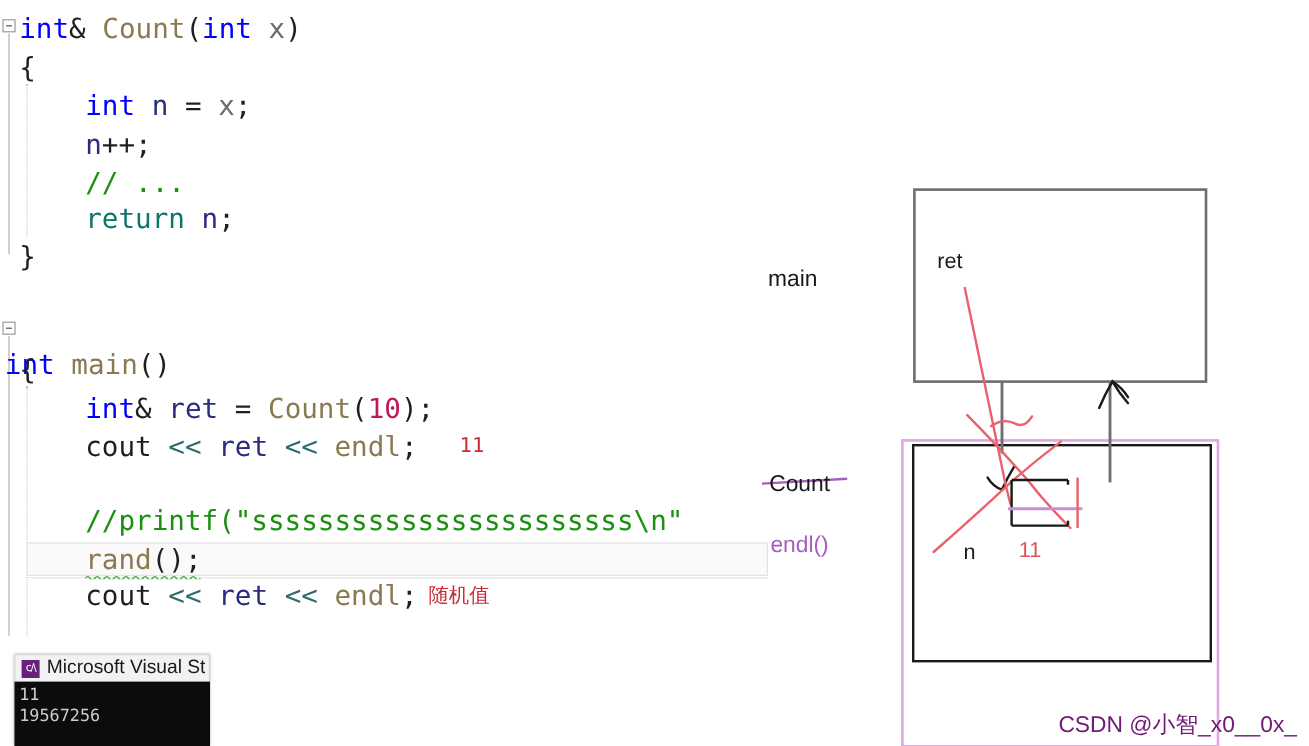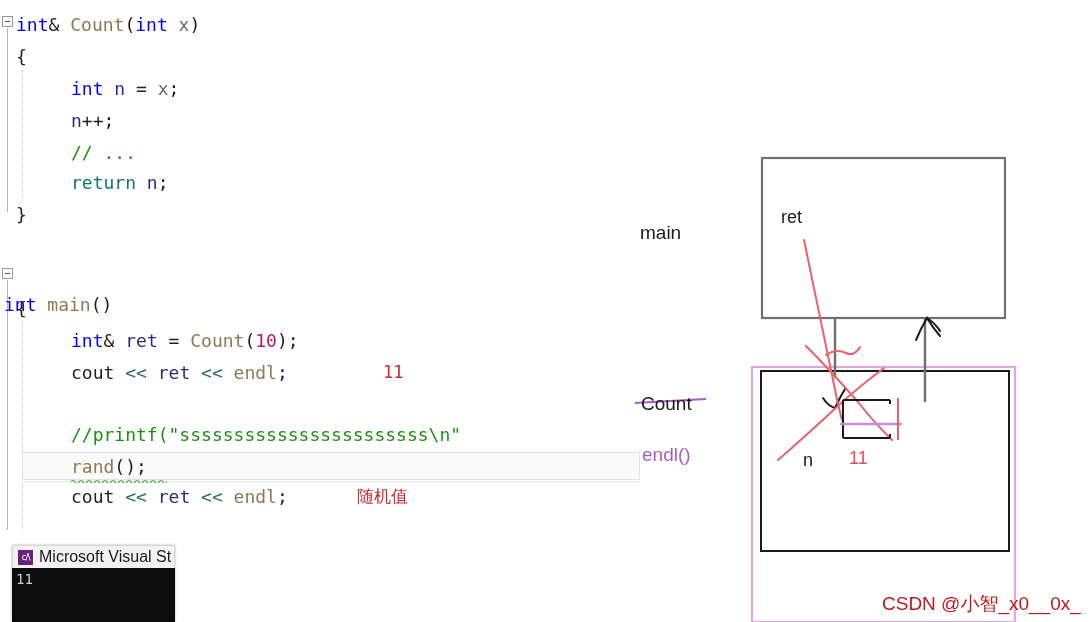--- a/index.html
+++ b/index.html
@@ -21,21 +21,21 @@
     left: 0;
     top: 0;
     width: 660px;
     height: 530px;
   }
   .code-line {
     position: absolute;
     left: 0;
     white-space: pre;
     font-family: "DejaVu Sans Mono", "Liberation Mono", monospace;
-    font-size: 18px;
+    font-size: 23px;
     line-height: 26px;
     letter-spacing: 0px;
     color: #1f1f1f;
   }
   .kw-blue   { color: #0000ff; }
   .kw-purple { color: #0f766e; }
   .type-tan  { color: #8a7a52; }
   .ident-gray{ color: #6b6b6b; }
   .ident-dark{ color: #2b2b80; }
   .comment   { color: #1c9010; }
@@ -192,21 +192,21 @@
   #label-11    { left: 229px; top: 308px; font-size: 18px; color: #e1505a;
                  font-family: "Liberation Sans", sans-serif; }
 
   
   #watermark {
     position: absolute;
     left: 882px;
     top: 591px;
     font-family: "Liberation Sans", sans-serif;
     font-size: 19px;
-    color: #b91c1c;
+    color: #701a75;
     white-space: nowrap;
   }
 </style>
 </head>
 <body>
 
 <div id="code-editor">
 
   <div class="fold-box" style="left:2px; top:16px;"></div>
   <div class="fold-stem" style="left:7px; top:28px; height:184px;"></div>
@@ -248,20 +248,21 @@
     </div>
 </div>
 
 <div id="console-window">
   <div id="console-titlebar">
     <div id="console-icon">c/\</div>
     <div id="console-title-text">Microsoft Visual St</div>
   </div>
   <div id="console-body">
     <div class="console-line">11</div>
+    <div class="console-line">19567256</div>
   </div>
 </div>
 
 <div id="diagram">
   <svg width="471" height="482" viewBox="0 0 471 482">
 
     <rect x="142" y="18" width="243" height="160" fill="none" stroke="#6f6f6f" stroke-width="2.2"></rect>
 
     <rect x="132" y="227" width="263" height="255" fill="none" stroke="#e0a8e0" stroke-width="2.2"></rect>
 

